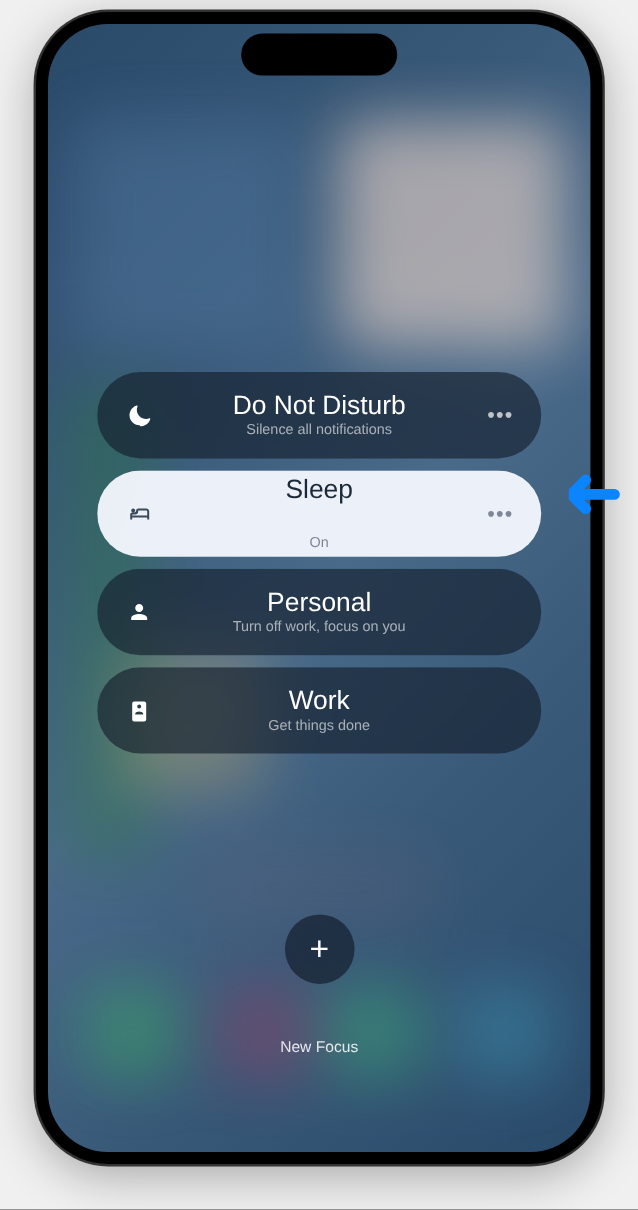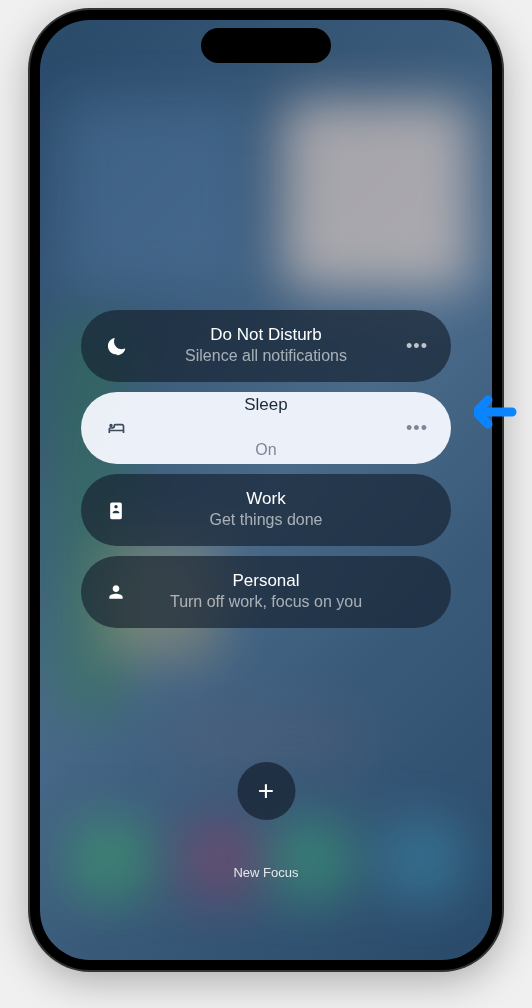--- a/index.html
+++ b/index.html
@@ -106,27 +106,27 @@
     .focus-item.active .focus-icon-wrap { color: #3a4a5a; }
     .focus-text {
       flex: 1;
       text-align: center;
       display: flex;
       flex-direction: column;
       justify-content: center;
       padding-right: 30px;
     }
     .focus-title {
-      font-size: 17px;
+      font-size: 22px;
       font-weight: 500;
       color: #fff;
       line-height: 1.2;
     }
     .focus-sub {
-      font-size: 16px;
+      font-size: 12px;
       color: rgba(255,255,255,0.6);
       line-height: 1.3;
     }
     .focus-item.active .focus-title { color: #1a2a3a; }
     .focus-item.active .focus-sub { color: rgba(50,60,80,0.6); margin-top: 24px; }
     .more-btn {
       position: absolute;
       right: 20px;
       width: 28px;
       height: 28px;
@@ -221,38 +221,38 @@
           <div class="focus-text">
             <div class="focus-title">Sleep</div>
             <div class="focus-sub">On</div>
           </div>
           <div class="more-btn">•••</div>
         </div>
 
         <div class="focus-item">
           <div class="focus-icon-wrap">
             <svg viewBox="0 0 24 24" fill="currentColor">
+                <path d="M12 12c2.2 0 4-1.8 4-4s-1.8-4-4-4-4 1.8-4 4 1.8 4 4 4zm0 2c-2.7 0-8 1.3-8 4v2h16v-2c0-2.7-5.3-4-8-4z"></path>
+              </svg>
+          </div>
+          <div class="focus-text">
+            <div class="focus-title">Personal</div>
+            <div class="focus-sub">Turn off work, focus on you</div>
+          </div>
+        </div>
+
+        <div class="focus-item">
+          <div class="focus-icon-wrap">
+            <svg viewBox="0 0 24 24" fill="currentColor">
                 <path d="M17 3H7c-1.1 0-2 .9-2 2v16c0 1.1.9 2 2 2h10c1.1 0 2-.9 2-2V5c0-1.1-.9-2-2-2zm-5 3c1.1 0 2 .9 2 2s-.9 2-2 2-2-.9-2-2 .9-2 2-2zm4 10H8v-1c0-1.3 2.7-2 4-2s4 .7 4 2v1z"></path>
               </svg>
           </div>
           <div class="focus-text">
             <div class="focus-title">Work</div>
             <div class="focus-sub">Get things done</div>
-          </div>
-        </div>
-
-        <div class="focus-item">
-          <div class="focus-icon-wrap">
-            <svg viewBox="0 0 24 24" fill="currentColor">
-                <path d="M12 12c2.2 0 4-1.8 4-4s-1.8-4-4-4-4 1.8-4 4 1.8 4 4 4zm0 2c-2.7 0-8 1.3-8 4v2h16v-2c0-2.7-5.3-4-8-4z"></path>
-              </svg>
-          </div>
-          <div class="focus-text">
-            <div class="focus-title">Personal</div>
-            <div class="focus-sub">Turn off work, focus on you</div>
           </div>
         </div>
 
       </div>
 
       <div class="new-focus">
         <div class="plus-btn">+</div>
         <div class="new-focus-label">New Focus</div>
       </div>
     </div>

